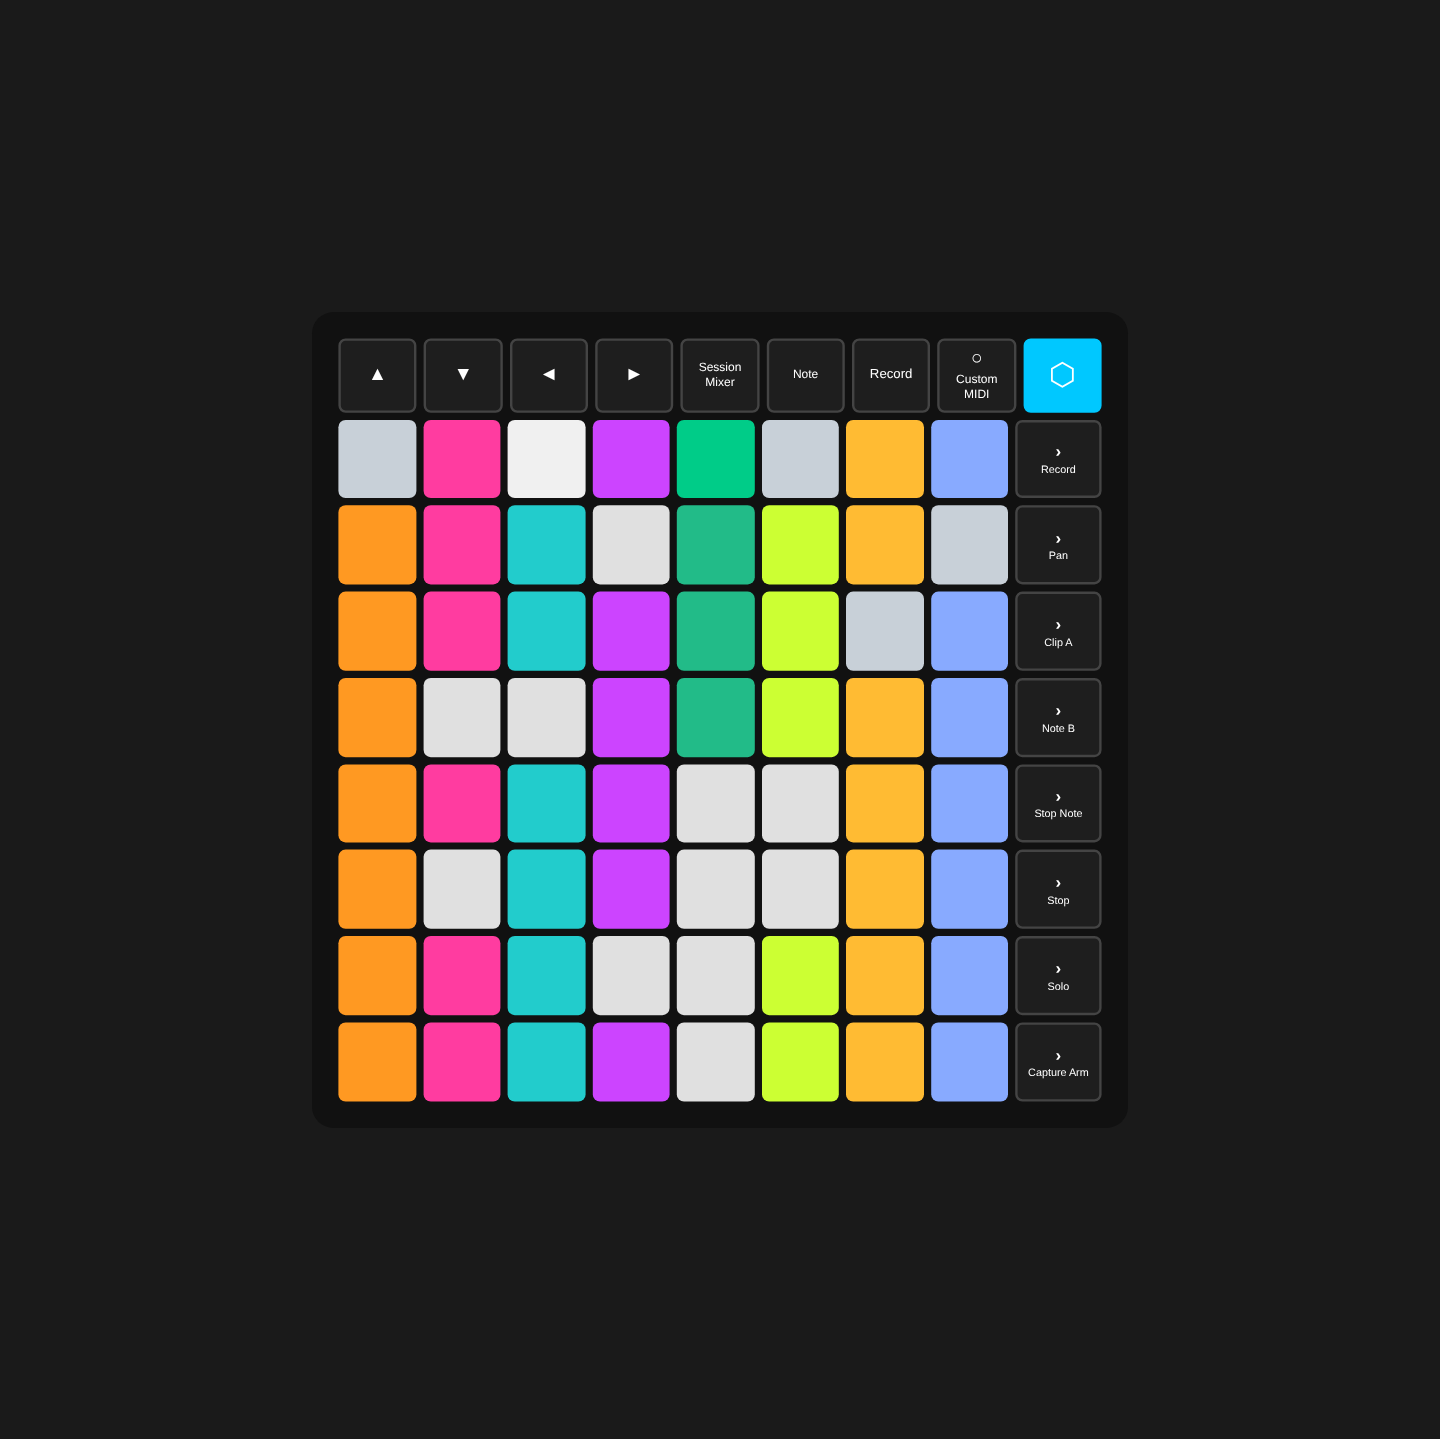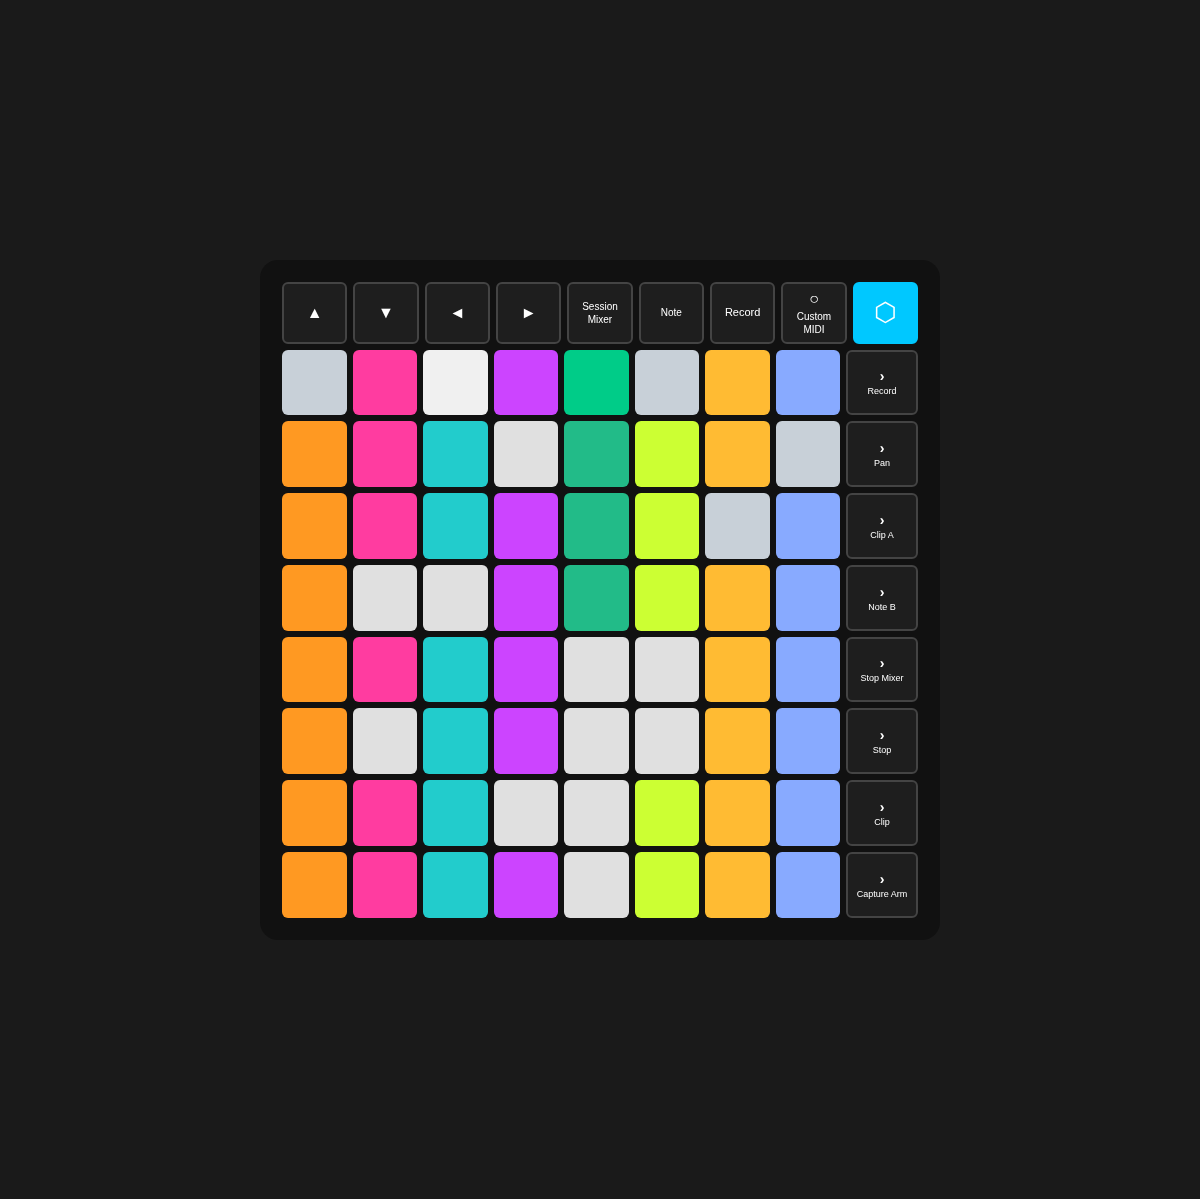--- a/index.html
+++ b/index.html
@@ -212,29 +212,29 @@
       <div class="side-btn">
         <span class="chevron">›</span>
         <span>Clip A</span>
       </div>
       <div class="side-btn">
         <span class="chevron">›</span>
         <span>Note B</span>
       </div>
       <div class="side-btn">
         <span class="chevron">›</span>
-        <span>Stop Mixer</span>
+        <span>Stop Note</span>
       </div>
       <div class="side-btn">
         <span class="chevron">›</span>
         <span>Stop</span>
       </div>
       <div class="side-btn">
         <span class="chevron">›</span>
-        <span>Clip</span>
+        <span>Solo</span>
       </div>
       <div class="side-btn">
         <span class="chevron">›</span>
         <span>Capture Arm</span>
       </div>
     </div>
   </div>
 </div>
 
 </body></html>

